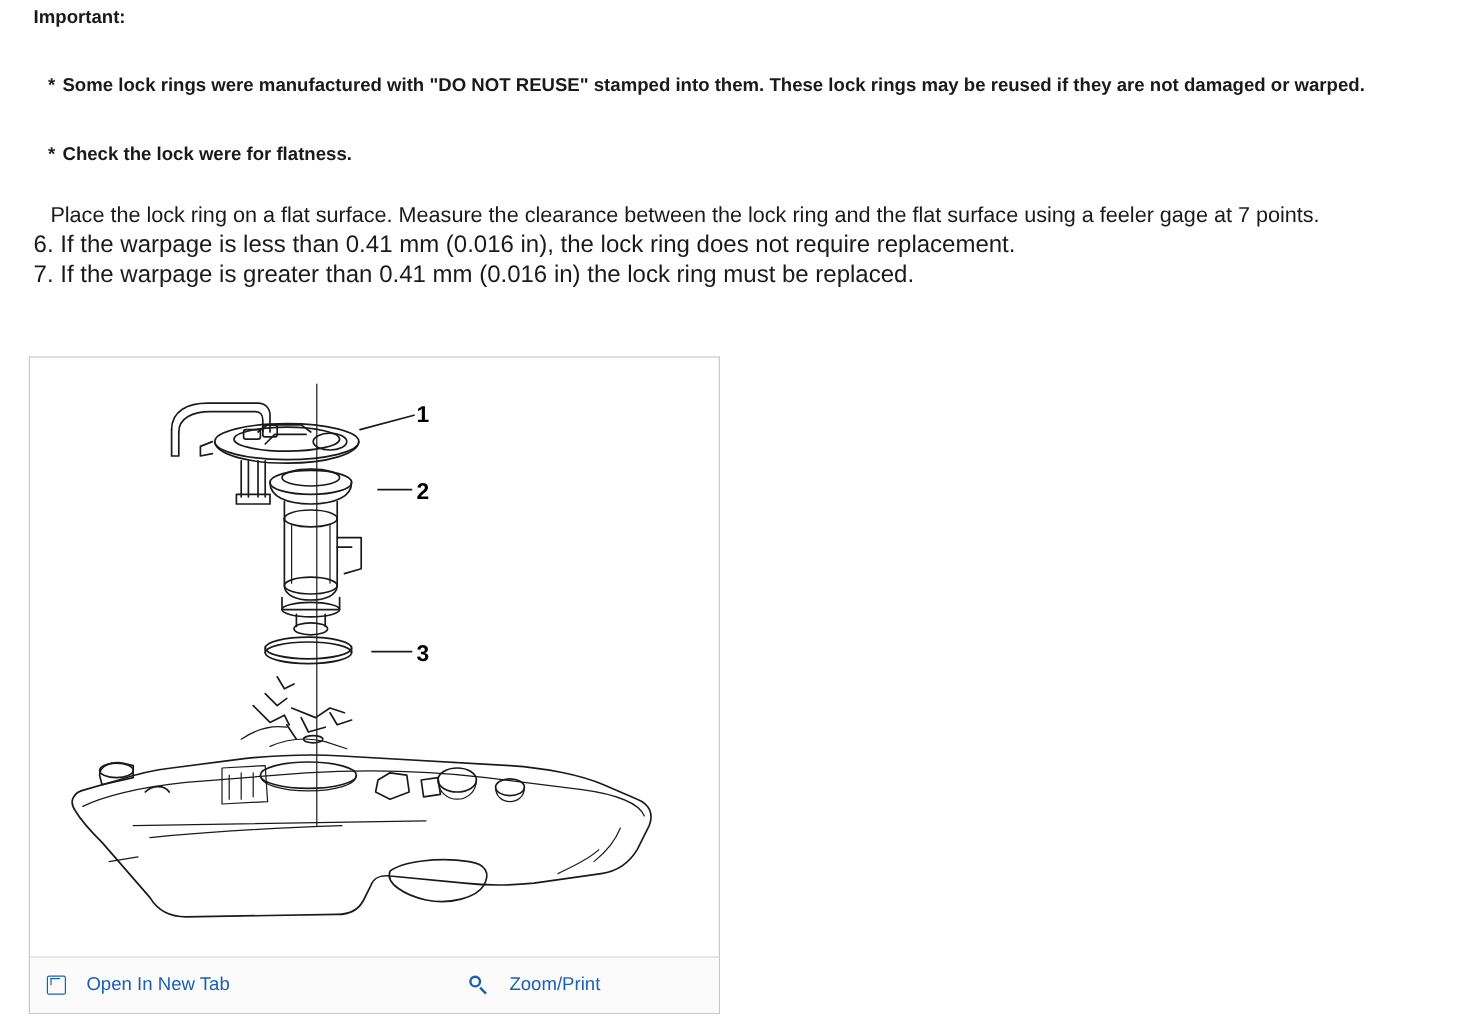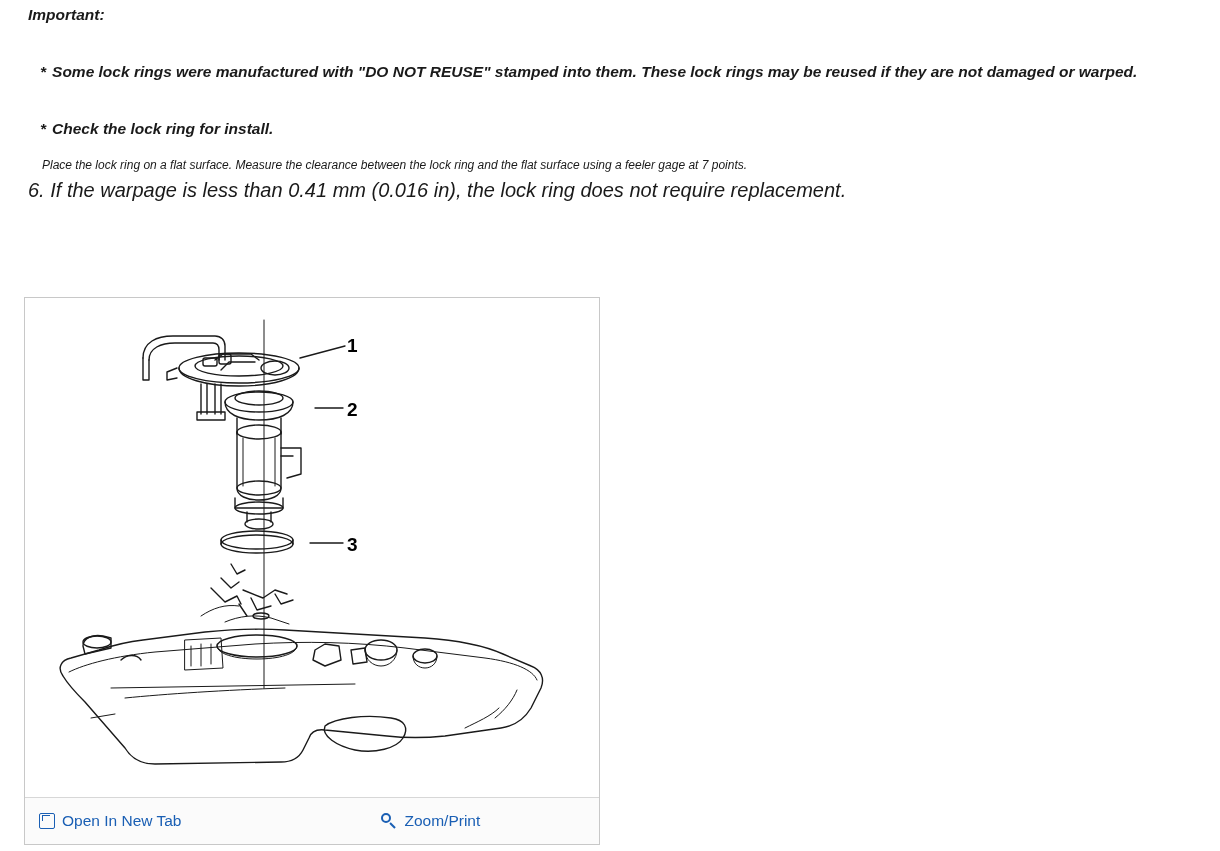--- a/index.html
+++ b/index.html
@@ -11,21 +11,20 @@
     width: 1220px;
     height: 851px;
     font-family: "Liberation Sans", sans-serif;
     color: #1a1a1a;
     position: relative;
     overflow: hidden;
   }
 
   .doc {
     padding: 0 0 0 0;
-    font-style: italic;
   }
 
   .text-block {
     padding: 0 20px 0 28px;
   }
 
   .heading {
     font-weight: bold;
     font-size: 15.5px;
     line-height: 25px;
@@ -39,23 +38,23 @@
     margin-top: 32px;
     padding-left: 12px;
   }
 
   .bullet-line .star {
     font-weight: bold;
     margin-right: 6px;
   }
 
   .para {
-    font-size: 12px;
+    font-size: 18px;
     line-height: 25px;
-    margin-top: 12px;
+    margin-top: 26px;
     padding-left: 14px;
   }
 
   .numbered {
     font-size: 20px;
     line-height: 25px;
     padding-left: 0px;
   }
 
   
@@ -85,21 +84,21 @@
     height: 46px;
     border-top: 1px solid #d7d7d7;
     background: #fbfbfb;
     display: flex;
     align-items: center;
   }
 
   .footer-link {
     display: flex;
     align-items: center;
-    gap: 7px;
+    gap: 17px;
     color: #1a5fb4;
     font-size: 15.5px;
     cursor: pointer;
     text-decoration: none;
   }
 
   .footer-link.open-new-tab {
     margin-left: 14px;
   }
 
@@ -168,26 +167,27 @@
 
   <div class="text-block">
     <div class="heading">Important:</div>
 
     <div class="bullet-line">
       <span class="star">*</span><span>Some lock rings were manufactured with "DO NOT REUSE" stamped into them. These lock rings may be reused if they are not damaged or warped.</span>
     </div>
 
 
     <div class="bullet-line">
-      <span class="star">*</span><span>Check the lock ring for install.</span>
+      <span class="star">*</span><span>Check the lock were for flatness.</span>
     </div>
 
     <div class="para">Place the lock ring on a flat surface. Measure the clearance between the lock ring and the flat surface using a feeler gage at 7 points.</div>
 
     <div class="numbered">6. If the warpage is less than 0.41 mm (0.016 in), the lock ring does not require replacement.</div>
+    <div class="numbered">7. If the warpage is greater than 0.41 mm (0.016 in) the lock ring must be replaced.</div>
   </div>
 
 </div>
 
 <div class="figure-panel">
 
   <div class="figure-image">
     <svg width="576" height="500" viewBox="0 0 576 500" xmlns="http://www.w3.org/2000/svg">
       <g fill="none" stroke="#1a1a1a" stroke-width="1.4" stroke-linejoin="round" stroke-linecap="round">
 

